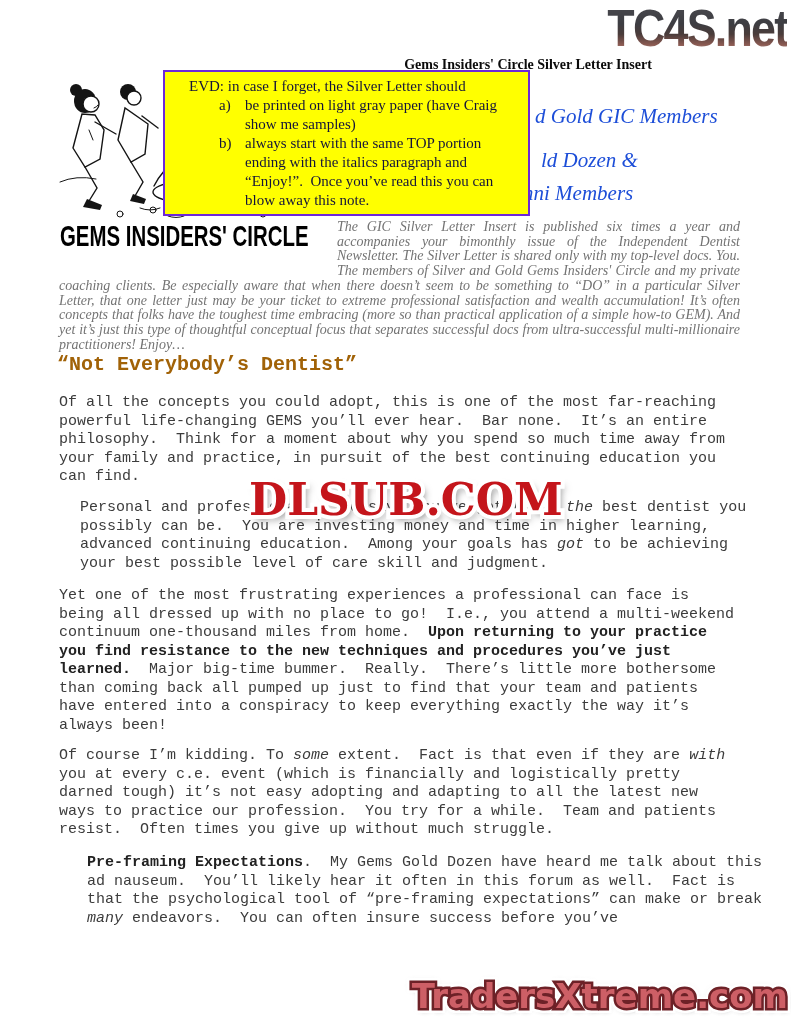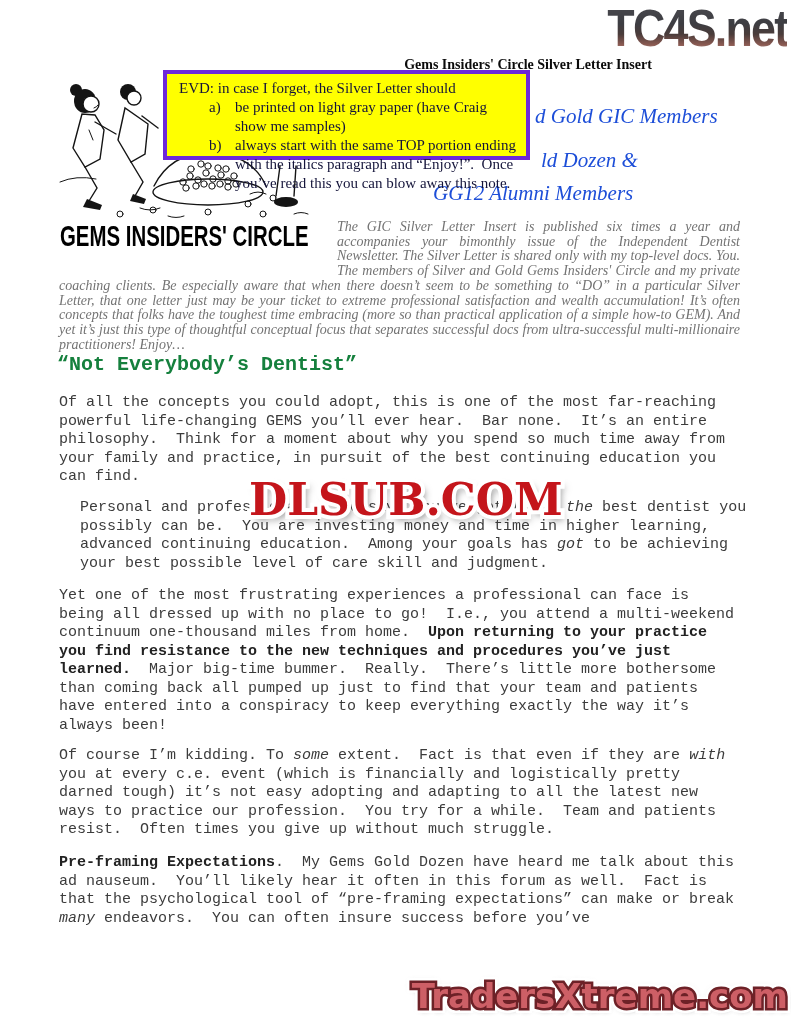--- a/index.html
+++ b/index.html
@@ -21,23 +21,23 @@
   .mast-title{
     position:absolute;top:57px;left:293px;width:470px;z-index:2;
     font-weight:bold;font-size:14px;text-align:center;white-space:nowrap;color:#0b0b0b;
   }
   .mast-frag{position:absolute;z-index:1;font-style:italic;font-size:21px;color:#1d4ed8;white-space:nowrap;}
   .frag1{top:104px;left:535px;}
   .frag2{top:148px;left:541px;}
   .frag3{top:181px;left:433px;}
   
   .note{
-    position:absolute;top:70px;left:163px;width:367px;height:90px;z-index:5;
-    background:#ffff00;border:4px solid #6d28d9;box-sizing:border-box;
-    padding:5px 6px 0 12px;color:#14143a;font-size:15px;line-height:19px;
+    position:absolute;top:70px;left:163px;width:367px;height:146px;z-index:5;
+    background:#ffff00;border:2px solid #6d28d9;box-sizing:border-box;
+    padding:5px 6px 0 24px;color:#14143a;font-size:15px;line-height:19px;
   }
   .note-items{margin-left:30px;}
   .note-item{display:flex;}
   .note-marker{width:26px;flex:none;}
   .note-text{width:288px;white-space:pre-wrap;}
   
   .cartoon{position:absolute;top:70px;left:58px;width:255px;height:152px;z-index:1;}
   .gic-logo{
     position:absolute;top:219px;left:60px;z-index:2;
     font-family:"Liberation Sans",sans-serif;font-weight:bold;font-size:30px;
@@ -46,28 +46,28 @@
   }
   
   .intro{
     position:absolute;top:220px;left:59px;width:681px;z-index:1;
     font-style:italic;font-size:14px;line-height:14.7px;text-align:justify;color:#737373;
   }
   .intro-float{float:left;width:278px;height:58px;}
   
   .headline{
     position:absolute;top:353px;left:57px;z-index:1;
-    font-family:"Liberation Mono",monospace;font-weight:bold;font-size:20px;color:#15803d;white-space:nowrap;
+    font-family:"Liberation Mono",monospace;font-weight:bold;font-size:20px;color:#a16207;white-space:nowrap;
   }
   .bodyp{
     position:absolute;left:59px;width:678px;z-index:1;
     font-family:"Liberation Mono",monospace;font-size:15px;line-height:18.5px;
     color:#3c3c3c;white-space:pre-wrap;
   }
-  .p1{top:394px;} .p2{top:499px;margin-left:21px;} .p3{top:587px;} .p4{top:747px;} .p5{top:854px;}
+  .p1{top:394px;} .p2{top:499px;margin-left:21px;} .p3{top:587px;} .p4{top:747px;} .p5{top:854px;margin-left:28px;}
   .b{font-weight:bold;color:#222;}
   .i{font-style:italic;}
   
   .dlsub{position:absolute;top:478px;left:249px;z-index:7;display:grid;}
   .dlsub span{
     grid-area:1/1;font-family:"DejaVu Serif",serif;font-weight:bold;
     font-size:44px;line-height:1;letter-spacing:0;white-space:nowrap;
   }
   .dlsub-halo{color:#fff;-webkit-text-stroke:8px #ffffff;text-shadow:4px 5px 7px rgba(50,50,50,.55);}
   .dlsub-fill{color:#c4151b;text-shadow:0 -1px 0 rgba(255,255,255,.35);}

